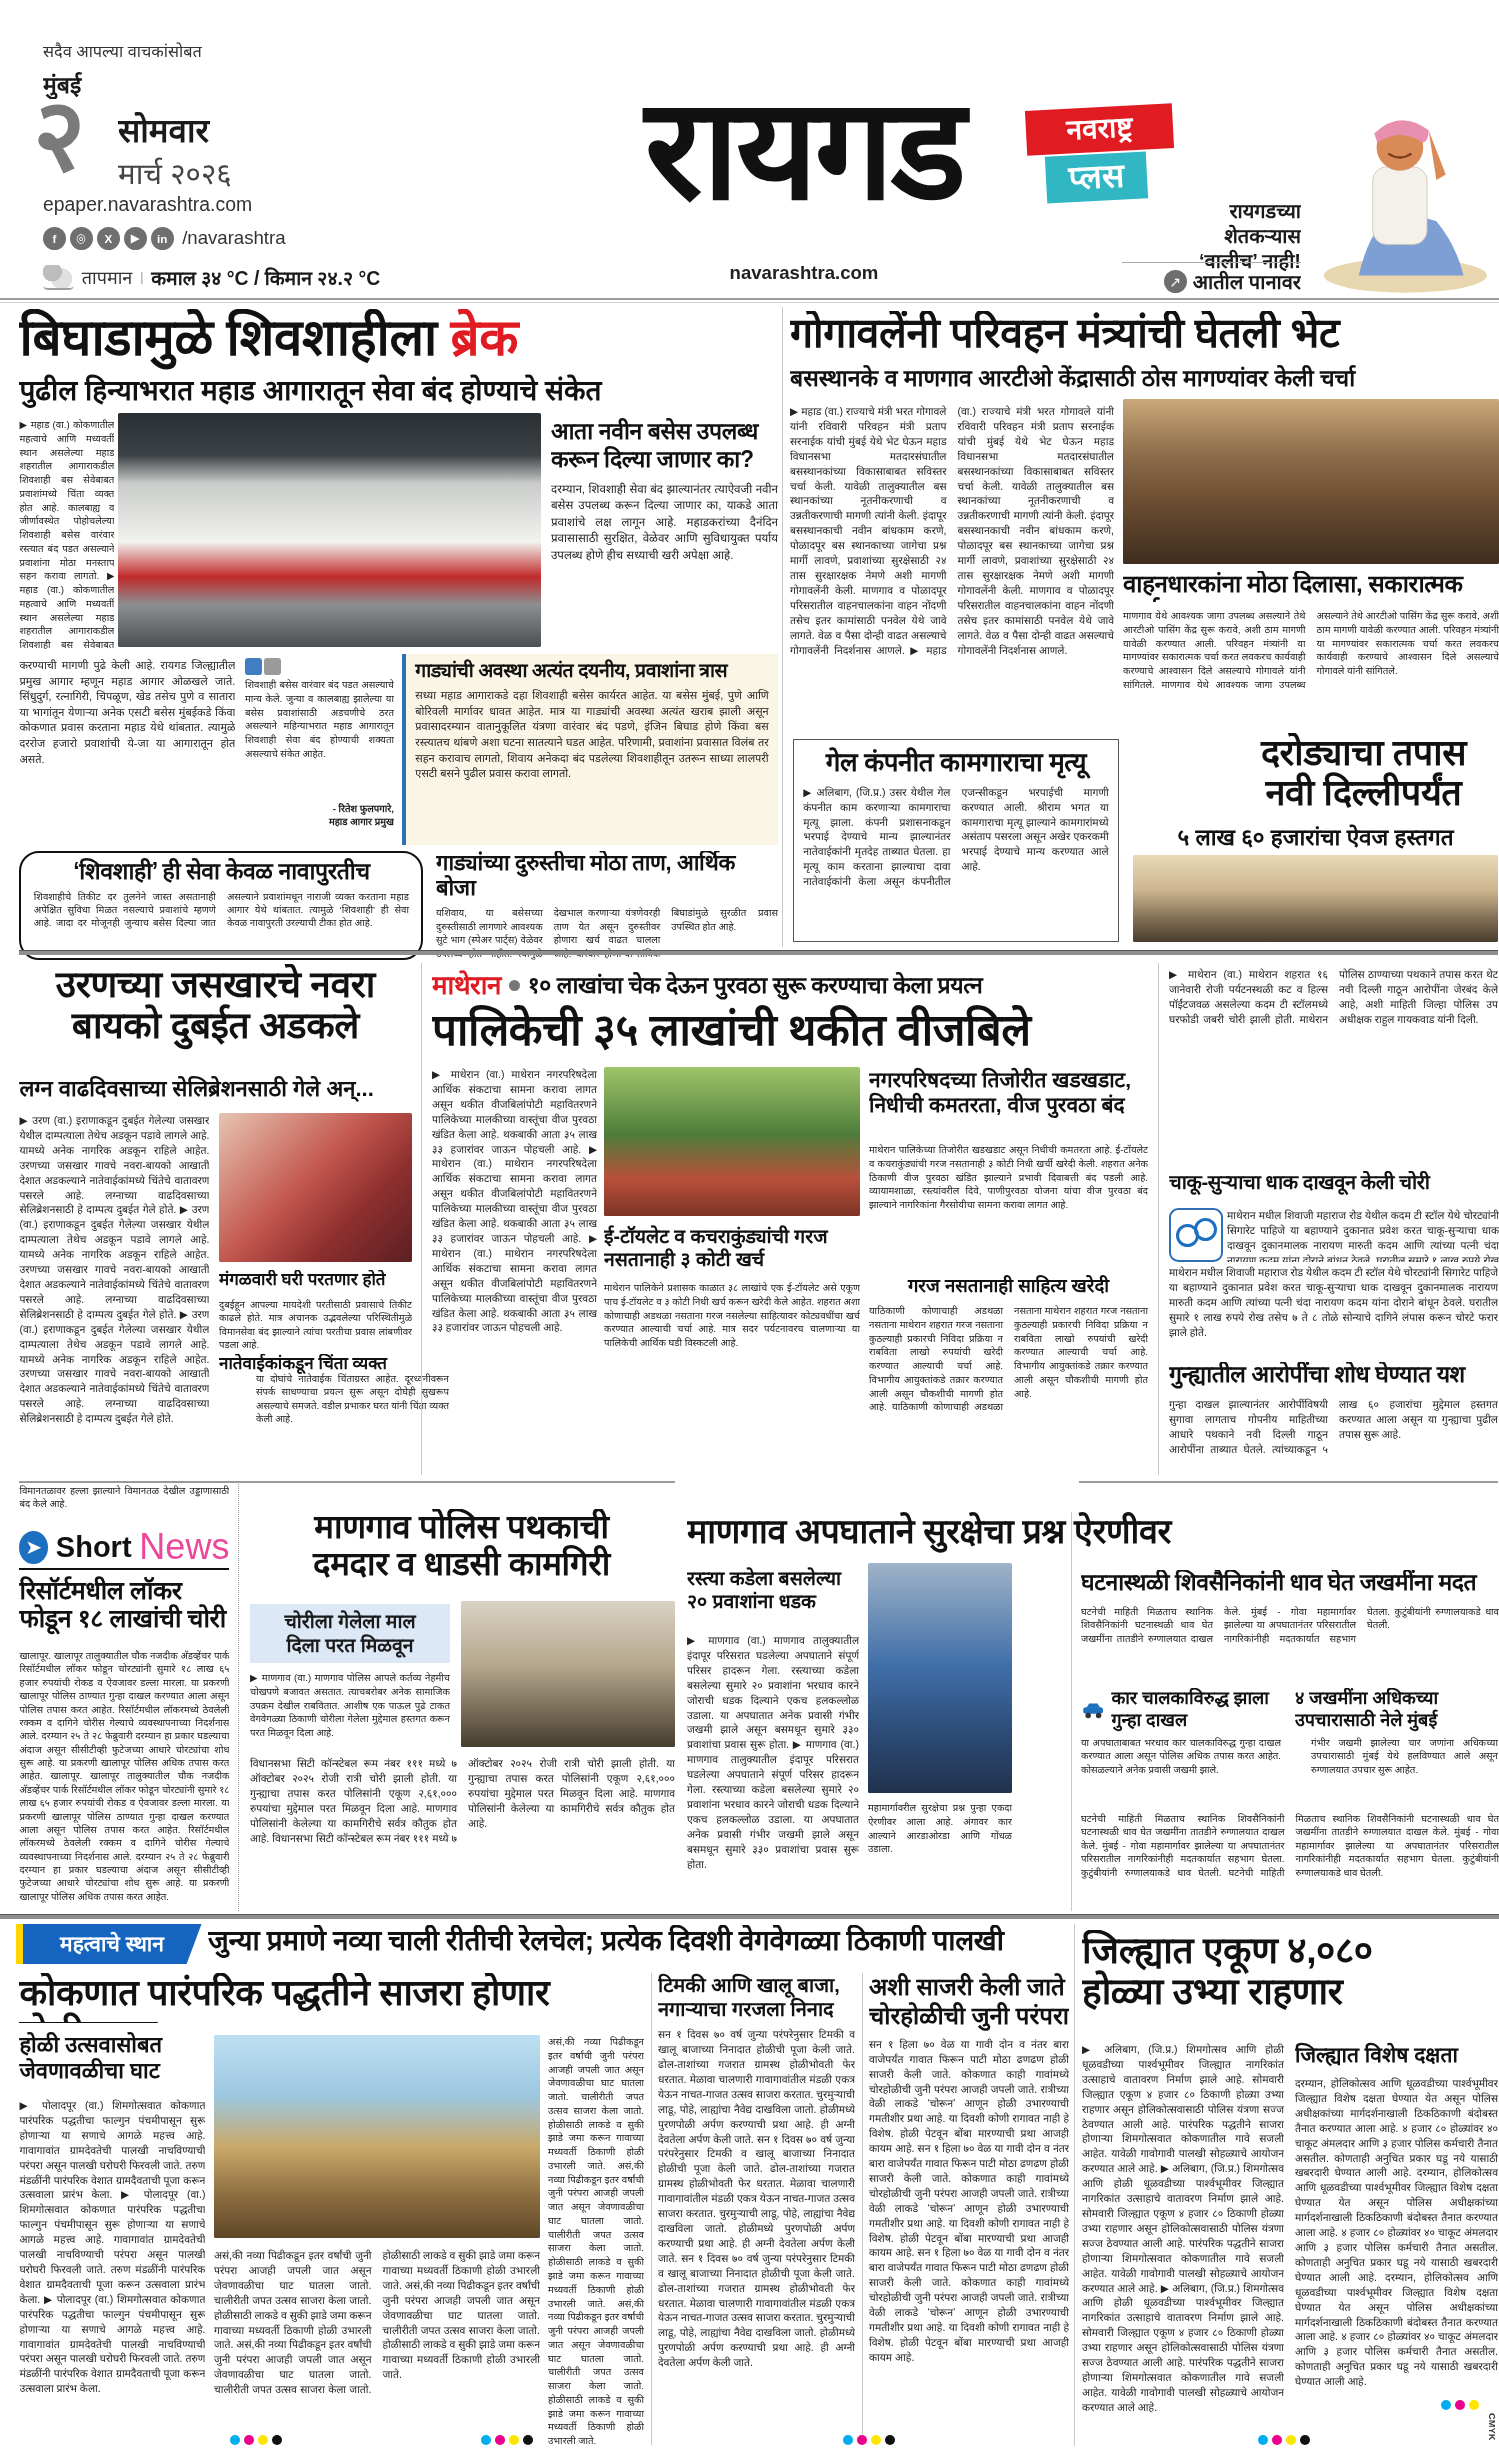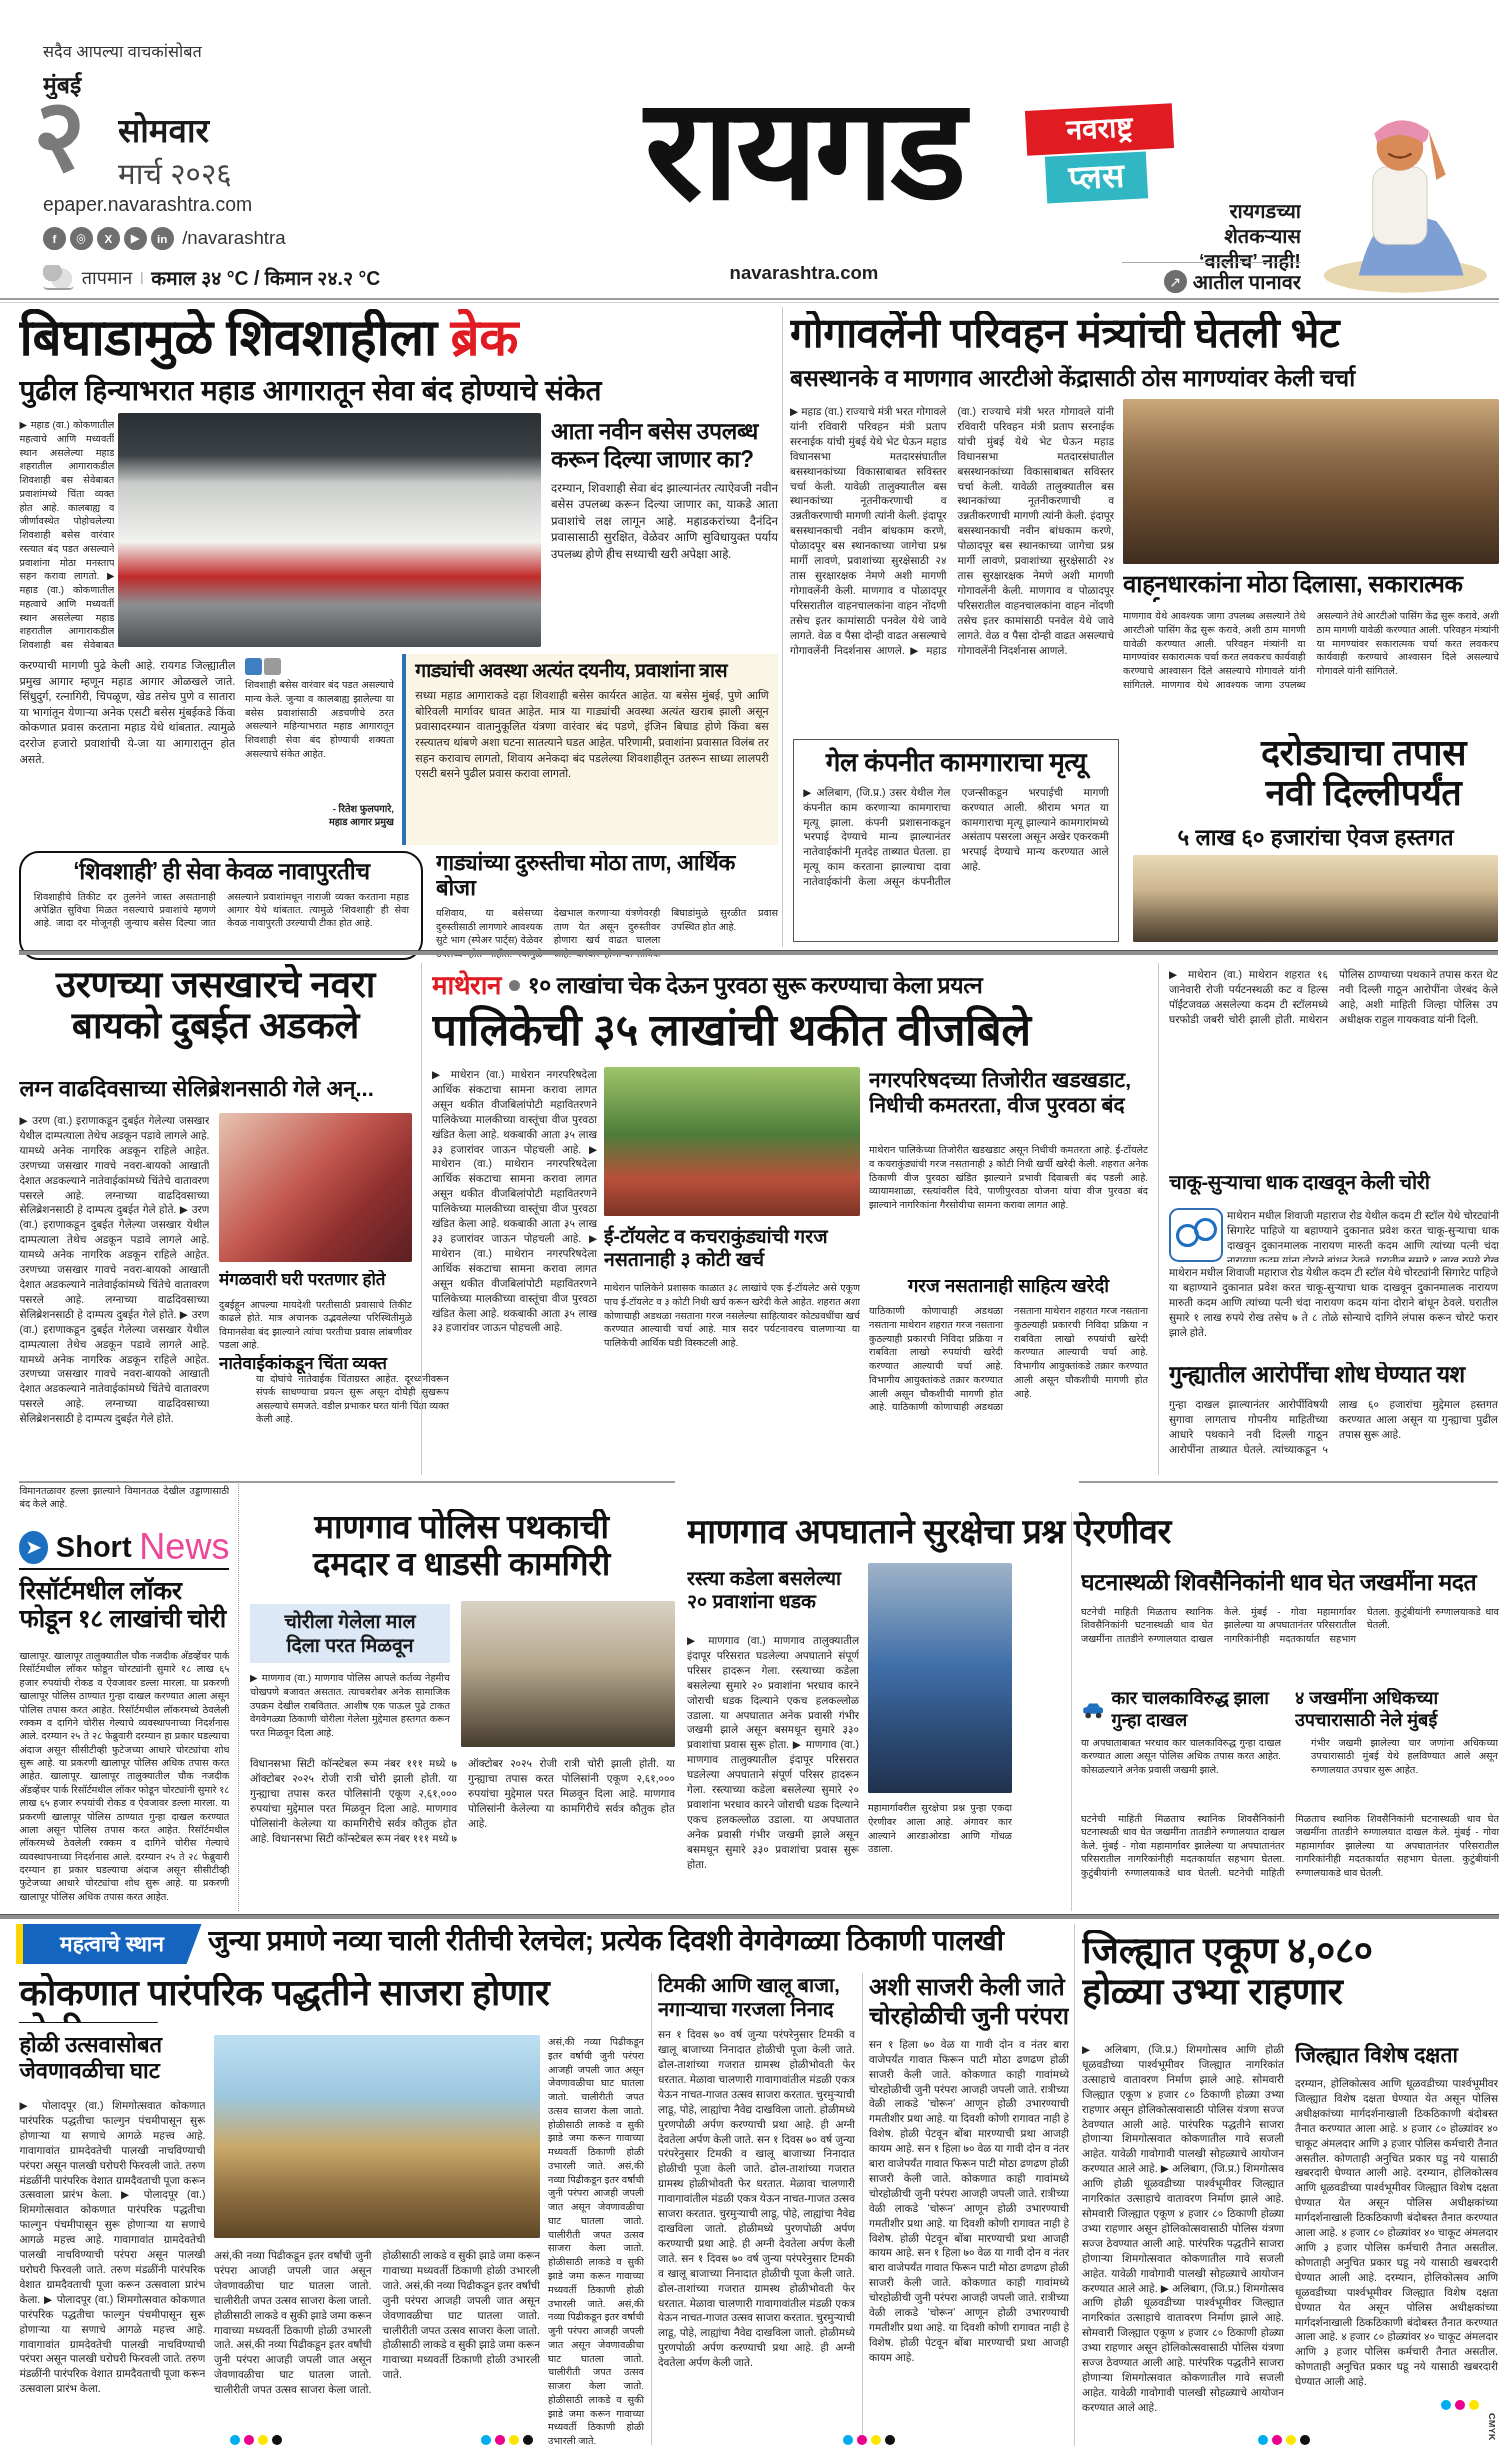--- a/index.html
+++ b/index.html
@@ -90,21 +90,21 @@
 
   <div class="abs hl" style="left:19.4px;top:309px;width:765px;height:64px;font-size:51px;">
     <span>बिघाडामुळे शिवशाहीला </span><span class="red">ब्रेक</span>
   </div>
   <div class="abs sub" style="left:19.4px;top:374px;width:765px;height:34px;font-size:28px;">पुढील हिन्याभरात महाड आगारातून सेवा बंद होण्याचे संकेत</div>
 
   <div class="abs body" style="left:19.4px;top:418px;width:95px;height:231px;font-size:9.7px;">▶ महाड (वा.) कोकणातील महत्वाचे आणि मध्यवर्ती स्थान असलेल्या महाड शहरातील आगाराकडील शिवशाही बस सेवेबाबत प्रवाशांमध्ये चिंता व्यक्त होत आहे. कालबाह्य व जीर्णावस्थेत पोहोचलेल्या शिवशाही बसेस वारंवार रस्त्यात बंद पडत असल्याने प्रवाशांना मोठा मनस्ताप सहन करावा लागतो. ▶ महाड (वा.) कोकणातील महत्वाचे आणि मध्यवर्ती स्थान असलेल्या महाड शहरातील आगाराकडील शिवशाही बस सेवेबाबत प्रवाशांमध्ये चिंता व्यक्त होत आहे. कालबाह्य व जीर्णावस्थेत पोहोचलेल्या शिवशाही बसेस वारंवार रस्त्यात बंद पडत असल्याने प्रवाशांना मोठा मनस्ताप सहन करावा लागतो.</div>
   <div class="ph ph-bus" style="left:118px;top:413px;width:423px;height:234px;"></div>
   <div class="abs" style="left:551px;top:418px;width:227px;height:231px;">
     <div class="hl" style="font-size:23px;line-height:1.2;">आता नवीन बसेस उपलब्ध करून दिल्या जाणार का?</div>
-    <div class="body" style="margin-top:7.8px;font-size:11.6px;height:155px;overflow:hidden;font-family:Liberation Serif, serif;">दरम्यान, शिवशाही सेवा बंद झाल्यानंतर त्याऐवजी नवीन बसेस उपलब्ध करून दिल्या जाणार का, याकडे आता प्रवाशांचे लक्ष लागून आहे. महाडकरांच्या दैनंदिन प्रवासासाठी सुरक्षित, वेळेवर आणि सुविधायुक्त पर्याय उपलब्ध होणे हीच सध्याची खरी अपेक्षा आहे.</div>
+    <div class="body" style="margin-top:7.8px;font-size:11.6px;height:155px;overflow:hidden;">दरम्यान, शिवशाही सेवा बंद झाल्यानंतर त्याऐवजी नवीन बसेस उपलब्ध करून दिल्या जाणार का, याकडे आता प्रवाशांचे लक्ष लागून आहे. महाडकरांच्या दैनंदिन प्रवासासाठी सुरक्षित, वेळेवर आणि सुविधायुक्त पर्याय उपलब्ध होणे हीच सध्याची खरी अपेक्षा आहे.</div>
   </div>
 
   <div class="abs body" style="left:19.4px;top:658px;width:216px;height:185px;font-size:11px;">करण्याची मागणी पुढे केली आहे. रायगड जिल्ह्यातील प्रमुख आगार म्हणून महाड आगार ओळखले जाते. सिंधुदुर्ग, रत्नागिरी, चिपळूण, खेड तसेच पुणे व सातारा या भागांतून येणाऱ्या अनेक एसटी बसेस मुंबईकडे किंवा कोकणात प्रवास करताना महाड येथे थांबतात. त्यामुळे दररोज हजारो प्रवाशांची ये-जा या आगारातून होत असते.</div>
   <div class="abs" style="left:245px;top:658px;width:149px;height:185px;">
     <div>
       <span class="quote-mark" style="background:#3f7fc1;"></span><span class="quote-mark" style="background:#9a9a9a;"></span>
     </div>
     <div class="body" style="font-size:9.7px;height:124px;">शिवशाही बसेस वारंवार बंद पडत असल्याचे मान्य केले. जुन्या व कालबाह्य झालेल्या या बसेस प्रवाशांसाठी अडचणीचे ठरत असल्याने महिन्याभरात महाड आगारातून शिवशाही सेवा बंद होण्याची शक्यता असल्याचे संकेत आहेत.</div>
     <div style="font-size:9.7px;font-weight:700;text-align:right;">- रितेश फुलपगारे,</div>
     <div style="font-size:9.7px;font-weight:700;text-align:right;">महाड आगार प्रमुख</div>

